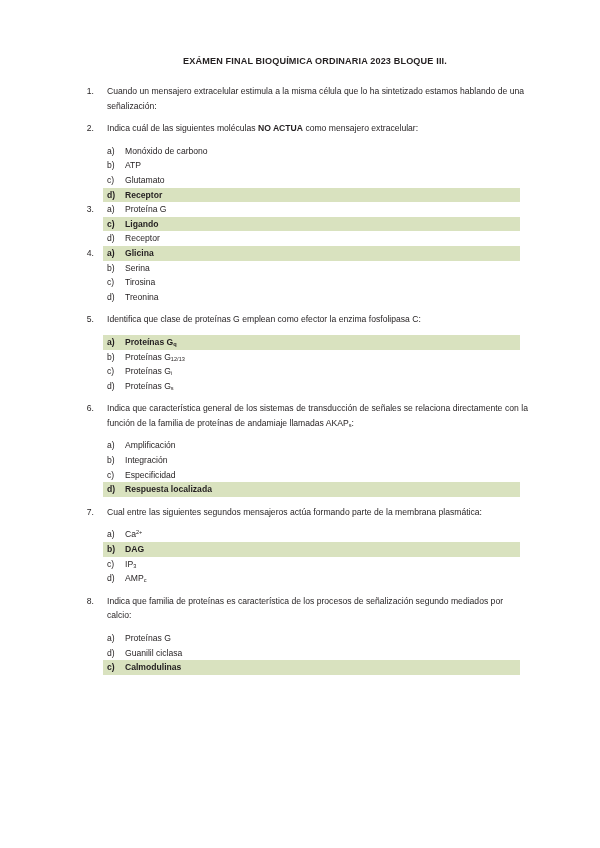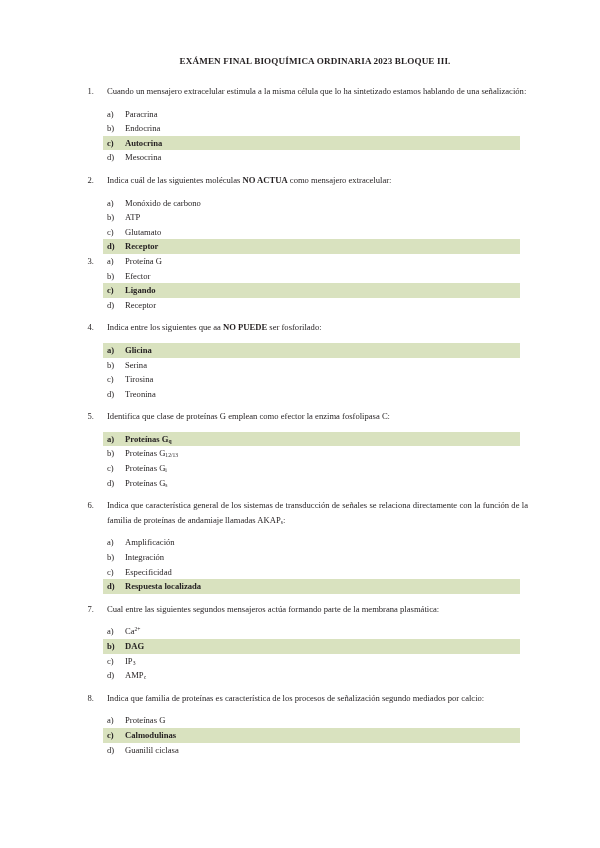--- a/index.html
+++ b/index.html
@@ -14,21 +14,20 @@
     color: #231f20;
     overflow: hidden;
   }
   .page {
     position: relative;
     width: 600px;
     height: 848px;
     background: #ffffff;
     box-sizing: border-box;
     padding: 56px 60px 0 72px;
-    font-family: Liberation Serif, serif;
   }
   .doc-title {
     text-align: center;
     font-size: 9.1px;
     font-weight: bold;
     letter-spacing: 0.15px;
     margin: 0 0 18px 0;
     padding-left: 18px;
   }
   .q-list {
@@ -109,49 +108,41 @@
 <body>
 
 <div class="page">
 
   <div class="doc-title">EXÁMEN FINAL BIOQUÍMICA ORDINARIA 2023 BLOQUE III.</div>
 
   <ol class="q-list" id="question-list">
       <li class="question">
         <span class="q-num">1.</span>
         <p class="q-stem">Cuando un mensajero extracelular estimula a la misma célula que lo ha sintetizado estamos hablando de una señalización:</p>
-        <ul class="options">
-          <li class="option"><span class="opt-letter">a)</span><span class="opt-text">Paracrina</span></li>
-          <li class="option"><span class="opt-letter">b)</span><span class="opt-text">Endocrina</span></li>
-          <li class="option highlight"><span class="opt-letter">c)</span><span class="opt-text">Autocrina</span></li>
-          <li class="option"><span class="opt-letter">d)</span><span class="opt-text">Mesocrina</span></li>
-        </ul>
       </li>
       <li class="question">
         <span class="q-num">2.</span>
         <p class="q-stem">Indica cuál de las siguientes moléculas <b>NO ACTUA</b> como mensajero extracelular:</p>
         <ul class="options">
           <li class="option"><span class="opt-letter">a)</span><span class="opt-text">Monóxido de carbono</span></li>
           <li class="option"><span class="opt-letter">b)</span><span class="opt-text">ATP</span></li>
           <li class="option"><span class="opt-letter">c)</span><span class="opt-text">Glutamato</span></li>
           <li class="option highlight"><span class="opt-letter">d)</span><span class="opt-text">Receptor</span></li>
         </ul>
       </li>
       <li class="question">
         <span class="q-num">3.</span>
         <ul class="options">
           <li class="option"><span class="opt-letter">a)</span><span class="opt-text">Proteína G</span></li>
-          <li class="option"><span class="opt-letter">b)</span><span class="opt-text">Efector</span></li>
           <li class="option highlight"><span class="opt-letter">c)</span><span class="opt-text">Ligando</span></li>
           <li class="option"><span class="opt-letter">d)</span><span class="opt-text">Receptor</span></li>
         </ul>
       </li>
       <li class="question">
         <span class="q-num">4.</span>
-        <p class="q-stem">Indica entre los siguientes que aa <b>NO PUEDE</b> ser fosforilado:</p>
         <ul class="options">
           <li class="option highlight"><span class="opt-letter">a)</span><span class="opt-text">Glicina</span></li>
           <li class="option"><span class="opt-letter">b)</span><span class="opt-text">Serina</span></li>
           <li class="option"><span class="opt-letter">c)</span><span class="opt-text">Tirosina</span></li>
           <li class="option"><span class="opt-letter">d)</span><span class="opt-text">Treonina</span></li>
         </ul>
       </li>
       <li class="question">
         <span class="q-num">5.</span>
         <p class="q-stem">Identifica que clase de proteínas G emplean como efector la enzima fosfolipasa C:</p>
@@ -180,19 +171,19 @@
           <li class="option highlight"><span class="opt-letter">b)</span><span class="opt-text">DAG</span></li>
           <li class="option"><span class="opt-letter">c)</span><span class="opt-text">IP<sub>3</sub></span></li>
           <li class="option"><span class="opt-letter">d)</span><span class="opt-text">AMP<sub>c</sub></span></li>
         </ul>
       </li>
       <li class="question">
         <span class="q-num">8.</span>
         <p class="q-stem">Indica que familia de proteínas es característica de los procesos de señalización segundo mediados por calcio:</p>
         <ul class="options">
           <li class="option"><span class="opt-letter">a)</span><span class="opt-text">Proteínas G</span></li>
+          <li class="option"><span class="opt-letter">d)</span><span class="opt-text">Guanilil ciclasa</span></li>
           <li class="option highlight"><span class="opt-letter">c)</span><span class="opt-text">Calmodulinas</span></li>
-          <li class="option"><span class="opt-letter">d)</span><span class="opt-text">Guanilil ciclasa</span></li>
         </ul>
       </li>
     </ol>
 
 </div>
 
 </body></html>

